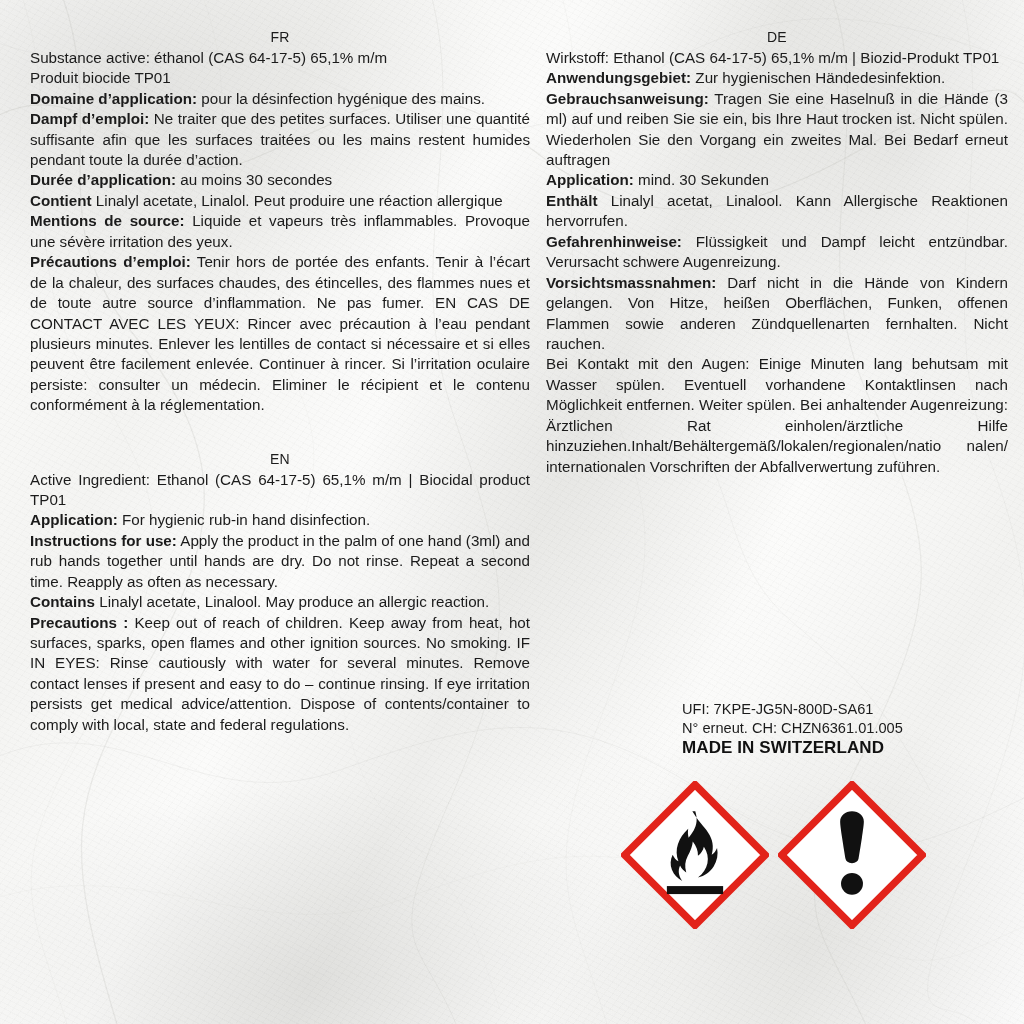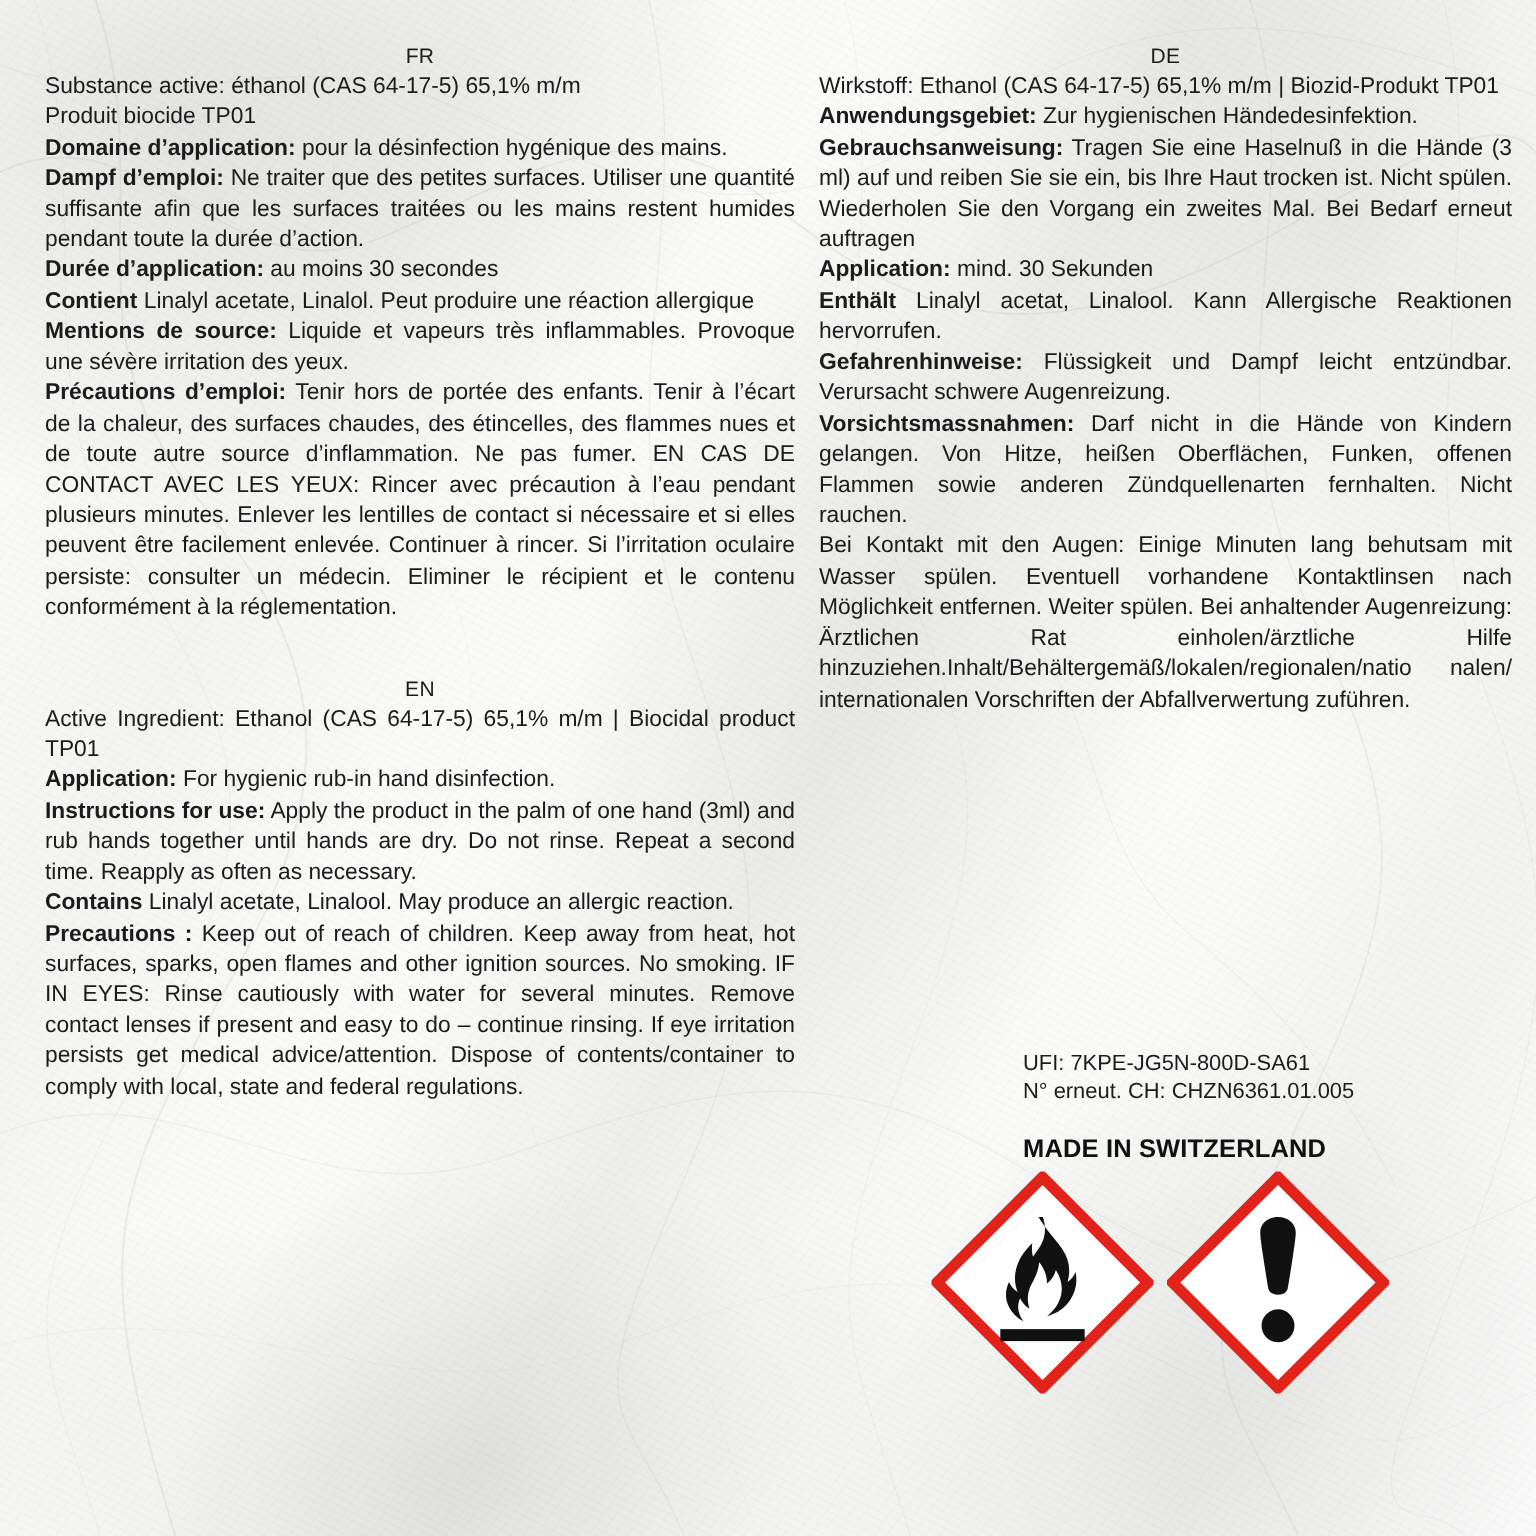--- a/index.html
+++ b/index.html
@@ -61,21 +61,21 @@
   #footer-block{
     position:absolute;
     left:682px;top:700px;width:330px;
   }
   .ufi-line{
     font-size:14.6px;color:#1b1b1b;line-height:1.30;text-align:left;
     font-family:"Liberation Sans","DejaVu Sans",sans-serif;
   }
   .made-in{
     font-size:17px;font-weight:bold;color:#111;
-    margin-top:18px;letter-spacing:.1px;text-align:left;
+    margin-top:0;letter-spacing:.1px;text-align:left;
   }
 
   
   #pictograms{
     position:absolute;left:621px;top:781px;
     display:flex;gap:9px;align-items:flex-start;
   }
   .ghs{display:block;}
 </style>
 </head>

